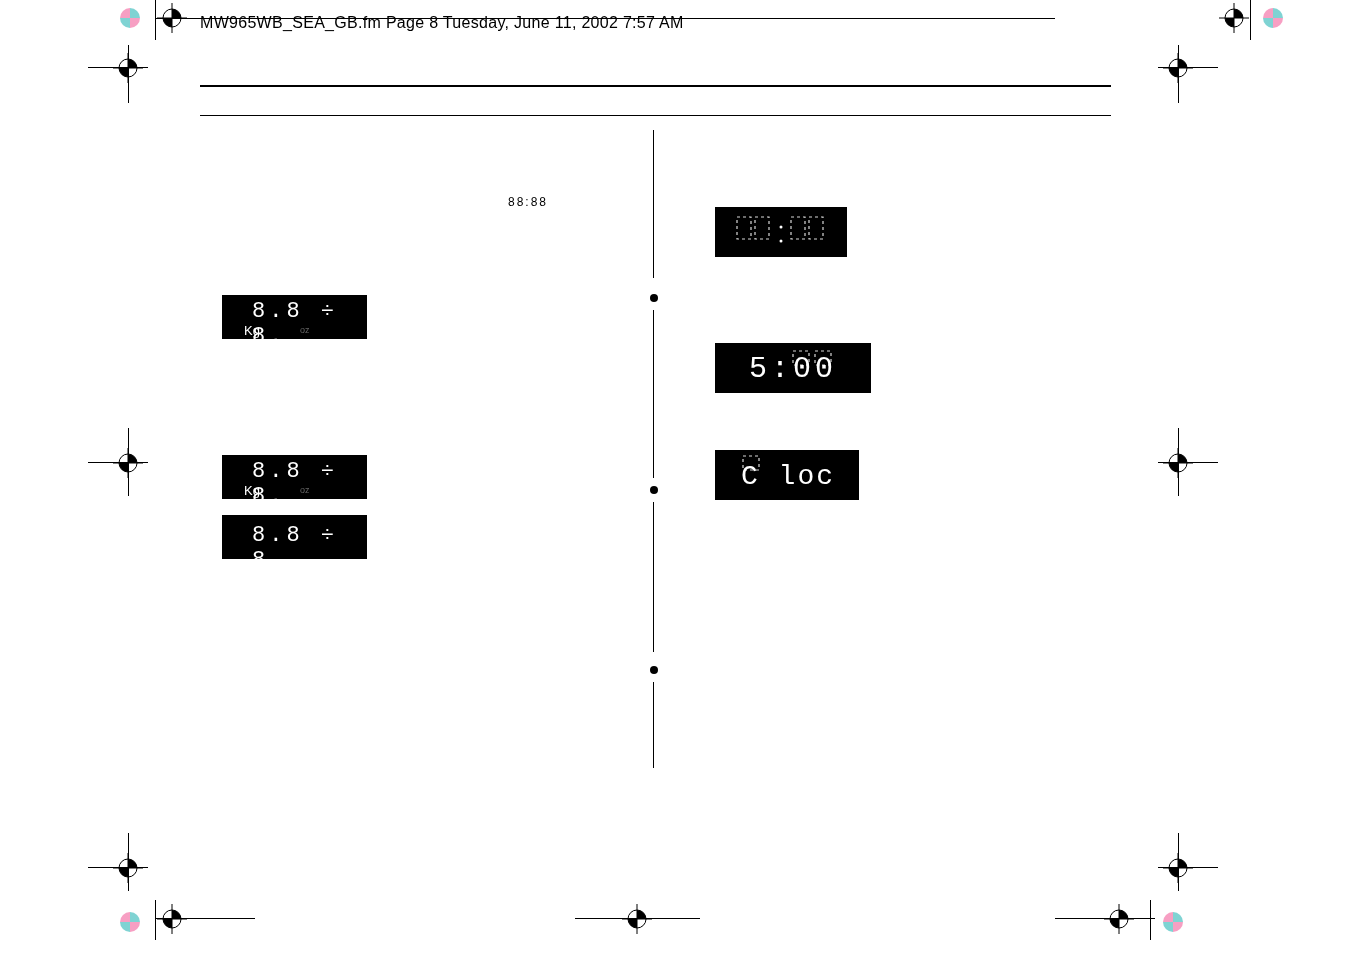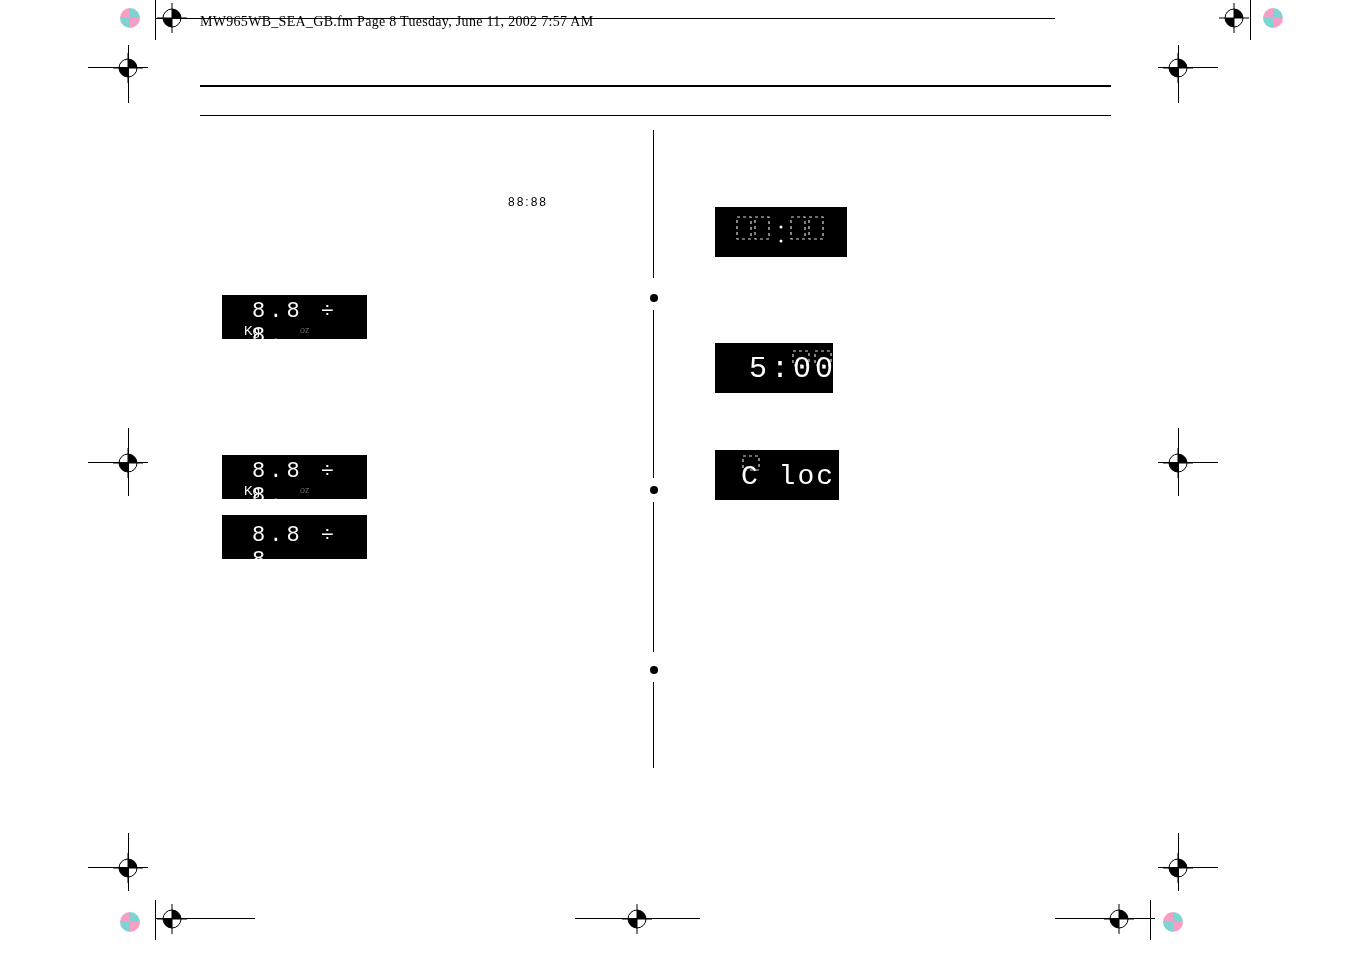--- a/index.html
+++ b/index.html
@@ -5,21 +5,21 @@
   html,body{margin:0;padding:0;background:#fff;font-family:"Times New Roman",serif;color:#000}
   body{width:1351px;height:954px;position:relative;overflow:hidden}
   .crop{position:absolute;width:30px;height:30px}
   .crop svg{width:30px;height:30px;display:block}
   .reg-color{position:absolute;width:20px;height:20px;border-radius:50%}
   .reg-color::before{content:"";position:absolute;inset:0;border-radius:50%;background:conic-gradient(#7fd3d3 0 90deg,#f79fc3 90deg 180deg,#7fd3d3 180deg 270deg,#f79fc3 270deg 360deg)}
   .hline{position:absolute;height:1px;background:#000}
   .vline{position:absolute;width:1px;background:#000}
   .page-rule{position:absolute;left:200px;right:240px;height:0;border-top:2px solid #000}
   .page-rule2{position:absolute;left:200px;right:240px;height:0;border-top:1px solid #000}
-  .header{position:absolute;left:200px;top:14px;font-size:14px;font-family:Liberation Serif, serif;letter-spacing:.3px}
+  .header{position:absolute;left:200px;top:14px;font-size:16px;font-family:Liberation Sans, sans-serif;letter-spacing:.3px}
   .kg{position:absolute;font-size:13px;color:#fff;font-family:Arial,sans-serif}
   .oz{position:absolute;font-size:9px;color:#666;font-family:Arial,sans-serif}
   .digits{font-family:"Courier New",monospace;font-size:22px;letter-spacing:4px;color:#fff}
   .block{position:absolute;background:#000}
   .small-clock{position:absolute;font-size:12px;font-family:Liberation Sans, sans-serif;color:#000;letter-spacing:2px}
   .col-sep{position:absolute;width:0;border-left:1px solid #000}
   .bullet{position:absolute;width:8px;height:8px;border-radius:50%;background:#000}
 </style>
 </head>
 <body>
@@ -112,31 +112,31 @@
         <circle cx="66" cy="34" r="1.5" fill="#fff" stroke="none"></circle>
 
       <rect x="40" y="10" width="14" height="22"></rect>
         <rect x="22" y="10" width="14" height="22"></rect>
       <rect x="76" y="10" width="14" height="22"></rect>
         <rect x="94" y="10" width="14" height="22"></rect>
     </g>
   </svg>
 </div>
 
-<div class="block" style="left:715px;top:343px;width:118px;height:50px;">
+<div class="block" style="left:715px;top:343px;width:156px;height:50px;">
   <svg width="132" height="50" style="position:absolute;inset:0">
     <g stroke="#d8d8d8" stroke-width="1.2" fill="none" stroke-dasharray="3,3">
        <rect x="78" y="8" width="16" height="14"></rect>
         <rect x="100" y="8" width="16" height="14"></rect>
     </g>
   </svg>
   <div style="position:absolute;left:34px;top:9px;font-family:'Courier New',monospace;font-size:30px;color:#fff;letter-spacing:4px">5:00</div>
 </div>
 
-<div class="block" style="left:715px;top:450px;width:124px;height:50px;">
+<div class="block" style="left:715px;top:450px;width:144px;height:50px;">
   <svg width="132" height="50" style="position:absolute;inset:0">
     <g stroke="#d8d8d8" stroke-width="1.2" fill="none" stroke-dasharray="3,3">
        <rect x="28" y="6" width="16" height="14"></rect>
     </g>
   </svg>
   <div style="position:absolute;left:26px;top:11px;font-family:'Courier New',monospace;font-size:28px;color:#fff;letter-spacing:2px">C loc</div>
 </div>
 
 <div class="crop" style="left:113px;top:448px;">
  <svg viewBox="0 0 30 30">

